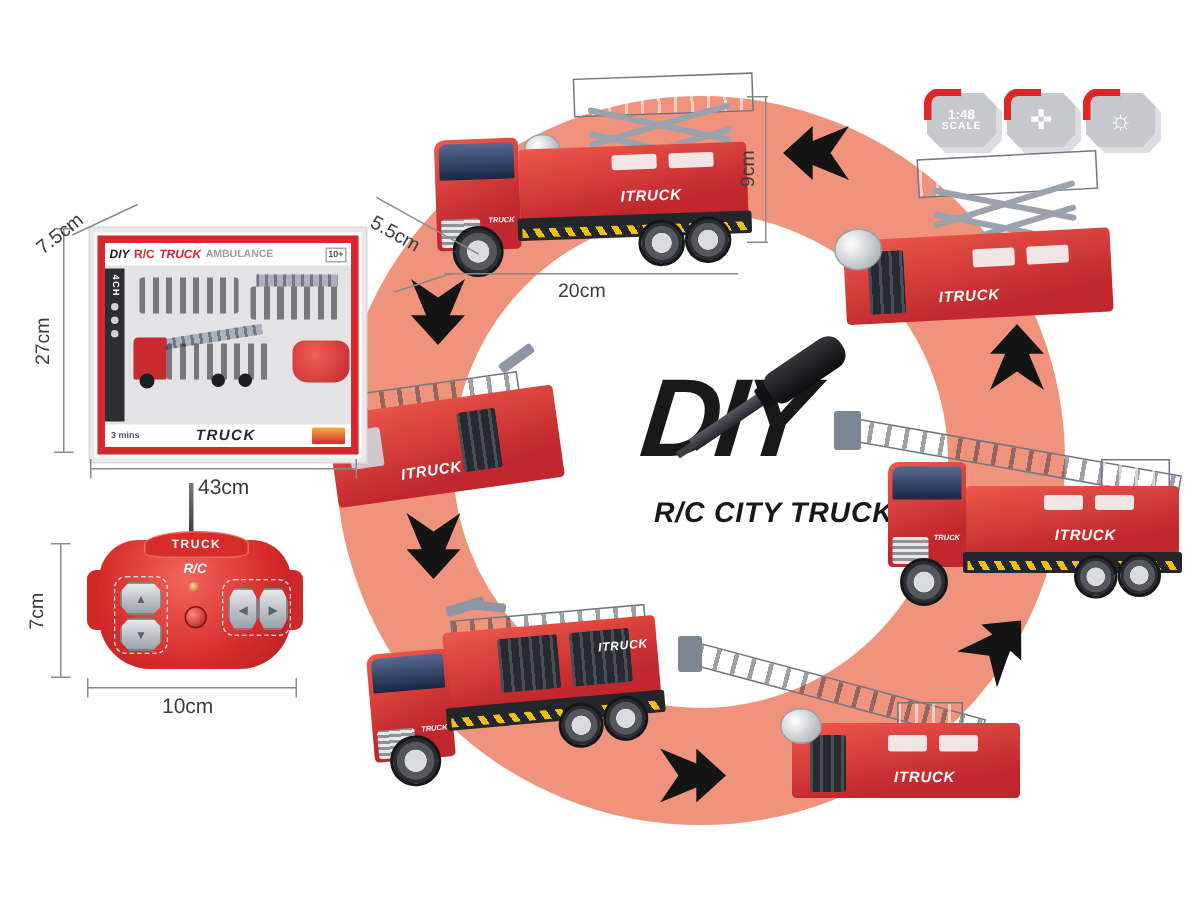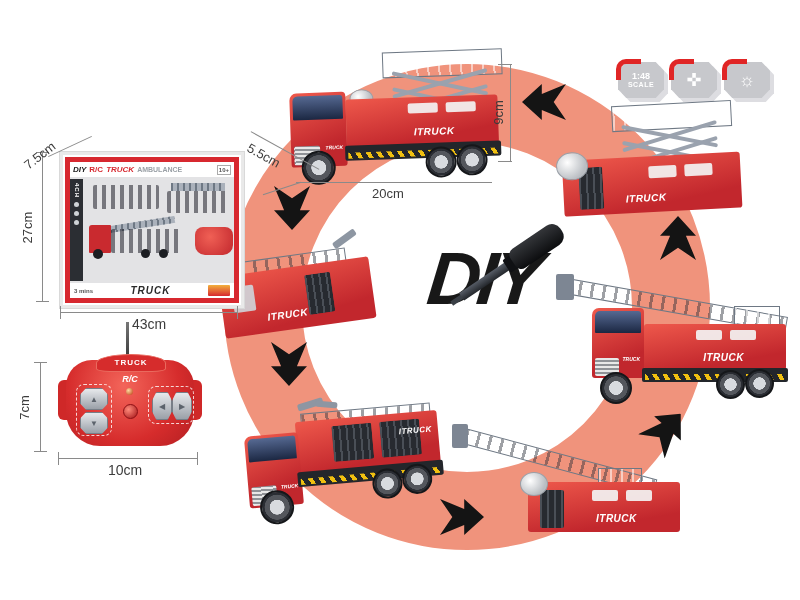--- a/index.html
+++ b/index.html
@@ -144,20 +144,21 @@
   </div>
   <div class="badge" style="left:724px;top:62px;">
     <div class="shadow"></div>
     <div class="face">
       <span class="ic">☼</span>
     </div>
     <div class="corner"></div>
   </div>
 
   <div id="diy-title">DIY</div>
+  <div id="diy-sub">R/C CITY TRUCK</div>
   <div class="sdriver">
     <div class="sd-tip"></div>
     <div class="sd-shaft"></div>
     <div class="sd-ferrule"></div>
     <div class="sd-handle"></div>
   </div>
 
   <div class="v" style="left:290px;top:52px;width:210px;height:128px;transform:rotate(-2deg);">
     <div class="plat" style="left:94px;top:0;width:118px;height:24px;"></div>
     <div style="position:absolute;left:102px;top:24px;width:98px;height:18px;">

